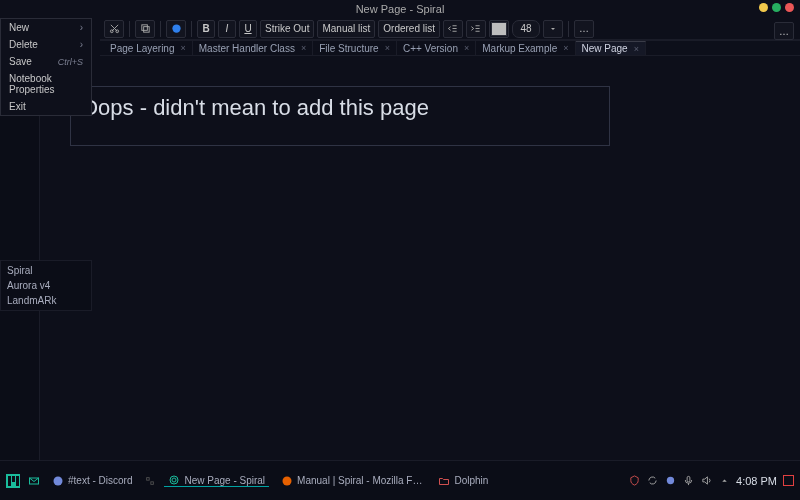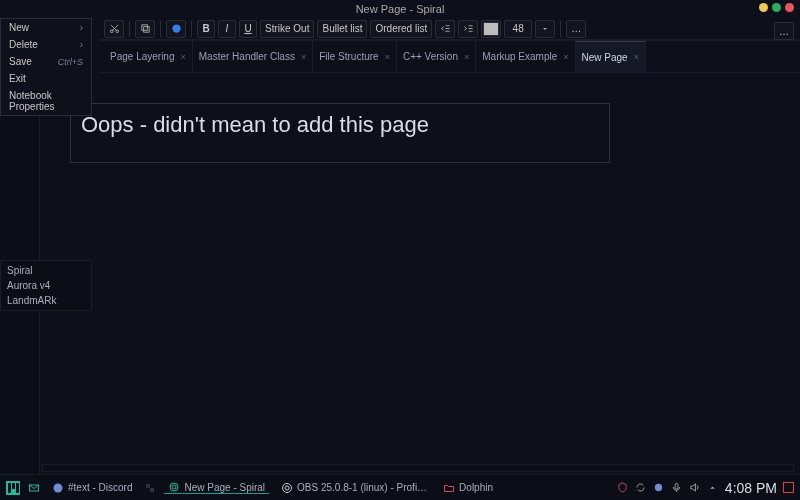--- a/index.html
+++ b/index.html
@@ -10,25 +10,25 @@
   .titlebar { height: 18px; display: flex; align-items: center; justify-content: center; position: relative; background: #0d0f1a; color: #aaa; font-size: 11px; }
   .titlebar .window-controls { position: absolute; right: 6px; top: 3px; display: flex; gap: 4px; }
   .wc-dot { width: 9px; height: 9px; border-radius: 50%; }
 
   
   .toolbar { height: 22px; display: flex; align-items: center; padding: 0 4px; gap: 3px; background: #0d0f1a; border-bottom: 1px solid #1a1c28; margin-left: 100px; }
   .tbtn { height: 18px; min-width: 18px; padding: 0 4px; display: inline-flex; align-items: center; justify-content: center; border: 1px solid #2a2c38; background: #12141f; color: #c8c8c8; font-size: 10px; border-radius: 2px; cursor: pointer; }
   .tbtn svg { display:block; }
   .tbtn.icon { padding: 0; width: 20px; }
   .color-swatch { width: 16px; height: 14px; background: #bdbdbd; border: 1px solid #2a2c38; }
-  .font-size-box { width: 28px; }
+  .font-size-box { width: 28px; border-radius: 7px; }
   .sep { width: 1px; height: 16px; background: #2a2c38; margin: 0 2px; }
 
   
-  .tabs { height: 33px; display: flex; align-items: stretch; background: #0d0f1a; border-top: 1px solid #1a1c28; border-bottom: 1px solid #1a1c28; margin-left: 100px; padding-left: 4px; }
+  .tabs { height: 16px; display: flex; align-items: stretch; background: #0d0f1a; border-top: 1px solid #1a1c28; border-bottom: 1px solid #1a1c28; margin-left: 100px; padding-left: 4px; }
   .tab { display: flex; align-items: center; padding: 0 6px; gap: 6px; color: #98a0b3; font-size: 10px; border-right: 1px solid #1a1c28; cursor: pointer; }
   .tab.active { background: #151826; color: #d0d4e2; border-top: 1px solid #3a3c48; justify-content: flex-end; }
   .tab .x { font-size: 9px; color: #5a5e70; }
 
   
   .main { flex: 1 1 auto; position: relative; display: flex; }
   .sidebar { width: 40px; background: #0b0d17; border-right: 1px solid #1a1c28; }
   .editor-wrap { flex: 1; position: relative; padding: 30px 0 0 30px; }
   .editor { width: 540px; border: 1px solid #2f3344; min-height: 60px; padding: 8px 10px; }
   .editor .content { color: #d8dde6; font-size: 22px; font-weight: 300; }
@@ -40,21 +40,21 @@
   .project-list { position: absolute; left: 0; top: 260px; width: 92px; background: #0b0d17; border: 1px solid #1a1c28; padding: 2px 0; }
   .project-list .item { padding: 2px 6px; color: #a9adbe; font-size: 10px; cursor: pointer; }
 
   
   .menu { position: absolute; left: 0; top: 18px; width: 92px; background: #0e101b; border: 1px solid #2a2c38; z-index: 10; }
   .menu .mi { display: flex; align-items: center; justify-content: space-between; padding: 3px 8px; font-size: 10px; color: #c8c8c8; cursor: pointer; }
   .menu .shortcut { color: #7a7e90; font-size: 9px; font-style: italic; }
   .menu .sub { color: #7a7e90; }
 
   
-  .taskbar { height: 26px; background: #0b0d17; border-top: 1px solid #1a1c28; display: flex; align-items: center; padding: 0 6px; gap: 8px; position: absolute; bottom: 0; left: 0; right: 0; }
+  .taskbar { height: 40px; background: #0b0d17; border-top: 1px solid #1a1c28; display: flex; align-items: center; padding: 0 6px; gap: 8px; position: absolute; bottom: 0; left: 0; right: 0; }
   .task-left { display: flex; align-items: center; gap: 8px; }
   .task-right { margin-left: auto; display: flex; align-items: center; gap: 6px; color: #a9adbe; font-size: 10px; }
   .task-item { display: flex; align-items: center; gap: 4px; color: #a9adbe; font-size: 10px; cursor: pointer; padding: 0 4px; }
   .task-item.active { border-bottom: 1px solid #00a3a3; }
   .tray-icon { width: 12px; height: 12px; display: inline-flex; align-items: center; justify-content: center; }
   .manjaro { width: 14px; height: 14px; background: #1abc9c; display: inline-block; position: relative; }
   .manjaro::before { content:''; position:absolute; top:2px; left:2px; width:3px; height:10px; background:#0b0d17; }
   .manjaro::after { content:''; position:absolute; top:2px; left:6px; width:3px; height:6px; background:#0b0d17; box-shadow: 4px 0 0 #0b0d17, 4px 4px 0 #0b0d17; }
   .red-sq { width: 11px; height: 11px; border: 1.5px solid #e04040; }
 
@@ -98,21 +98,21 @@
     <span class="tbtn icon">
         <svg width="11" height="11" viewBox="0 0 24 24" fill="#2f80ed">
           <circle cx="12" cy="12" r="9"></circle>
         </svg>
       </span>
     <span class="sep"></span>
     <span class="tbtn bold">B</span>
     <span class="tbtn italic">I</span>
     <span class="tbtn underline">U</span>
     <span class="tbtn">Strike Out</span>
-    <span class="tbtn">Bullet list</span>
+    <span class="tbtn">Manual list</span>
     <span class="tbtn">Ordered list</span>
     <span class="tbtn icon">
         <svg width="11" height="11" viewBox="0 0 24 24" fill="none" stroke="#aaa" stroke-width="2">
           <path d="M3 12 L8 8 M3 12 L8 16 M12 6h9 M12 12h9 M12 18h9"></path>
         </svg>
       </span>
     <span class="tbtn icon">
         <svg width="11" height="11" viewBox="0 0 24 24" fill="none" stroke="#aaa" stroke-width="2">
           <path d="M8 12 L3 8 M8 12 L3 16 M12 6h9 M12 12h9 M12 18h9"></path>
         </svg>
@@ -177,24 +177,24 @@
       </div>
       <div class="mi">
         <span>Delete</span>
         <span class="sub">›</span>
       </div>
       <div class="mi">
         <span>Save</span>
         <span class="shortcut">Ctrl+S</span>
       </div>
       <div class="mi">
+        <span>Notebook Properties</span>
+      </div>
+      <div class="mi">
         <span>Exit</span>
-      </div>
-      <div class="mi">
-        <span>Notebook Properties</span>
       </div>
     </div>
 
   <div class="project-list" id="proj">
       <div class="item">Spiral</div>
       <div class="item">Aurora v4</div>
       <div class="item">LandmARk</div>
     </div>
 
   <div class="hscroll"></div>
@@ -221,25 +221,24 @@
           </svg>
         </span>
       <span class="task-item active">
         <svg width="12" height="12" viewBox="0 0 24 24" fill="none" stroke="#1abc9c" stroke-width="2">
             <circle cx="12" cy="12" r="8"></circle>
             <circle cx="12" cy="12" r="4"></circle>
           </svg>
         <span>New Page - Spiral</span>
       </span>
       <span class="task-item">
-        <svg width="12" height="12" viewBox="0 0 24 24" fill="none" stroke="#ccc" stroke-width="2">
+        <svg width="12" height="12" viewBox="0 0 24 24" fill="#e66000">
             <circle cx="12" cy="12" r="9"></circle>
-            <circle cx="12" cy="12" r="4"></circle>
-          </svg>
-        <span>OBS 25.0.8-1 (linux) - Profi…</span>
+          </svg>
+        <span>Manual | Spiral - Mozilla F…</span>
       </span>
       <span class="task-item">
         <svg width="12" height="12" viewBox="0 0 24 24" fill="none" stroke="#d05050" stroke-width="2">
             <path d="M3 7h6l2 2h10v10H3z"></path>
           </svg>
         <span>Dolphin</span>
       </span>
     </div>
     <div class="task-right">
       <span class="tray-icon">
@@ -266,17 +265,17 @@
       <span class="tray-icon">
           <svg width="11" height="11" viewBox="0 0 24 24" fill="none" stroke="#aaa" stroke-width="2">
             <path d="M4 9v6h4l6 5V4l-6 5H4zM18 8a6 6 0 0 1 0 8"></path>
           </svg>
         </span>
       <span class="tray-icon">
           <svg width="9" height="9" viewBox="0 0 24 24" fill="#aaa">
             <path d="M6 15l6-6 6 6z"></path>
           </svg>
         </span>
-      <span style="font-size:14px;color:#d8dde6;">4:08 PM</span>
+      <span style="font-size:11px;color:#d8dde6;">4:08 PM</span>
       <span class="red-sq"></span>
     </div>
   </div>
 </div>
 
 </body></html>

